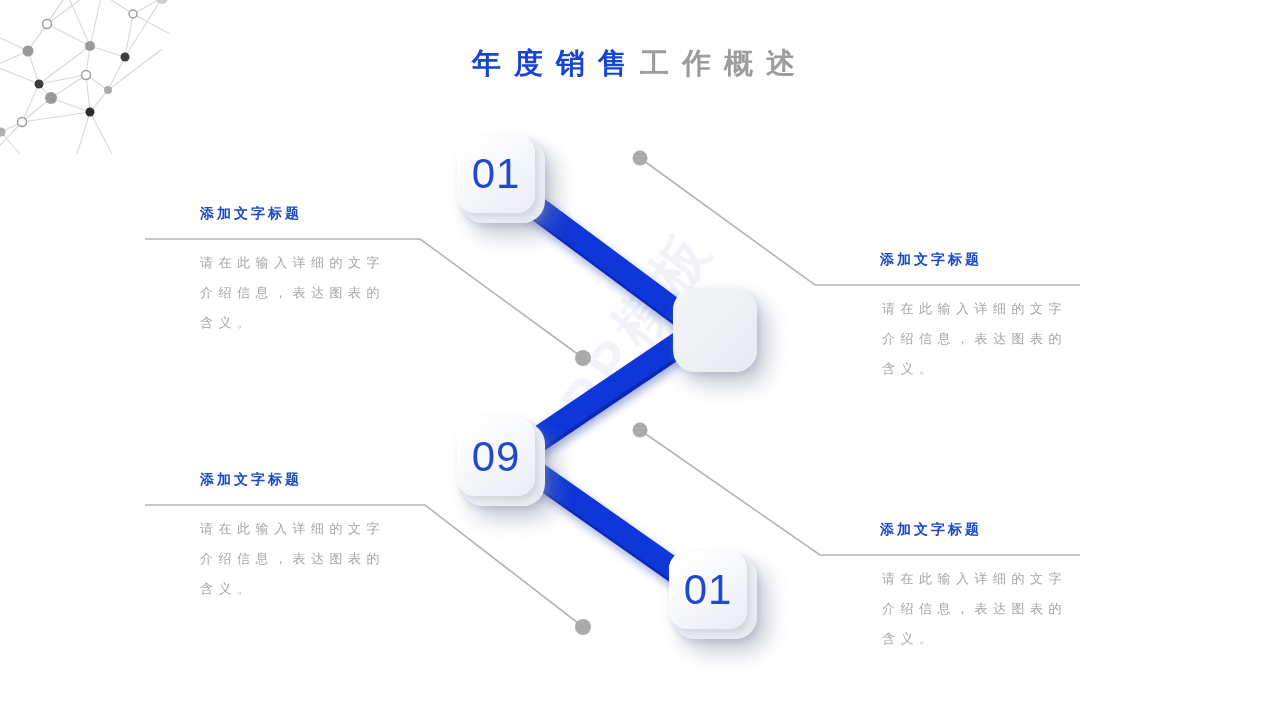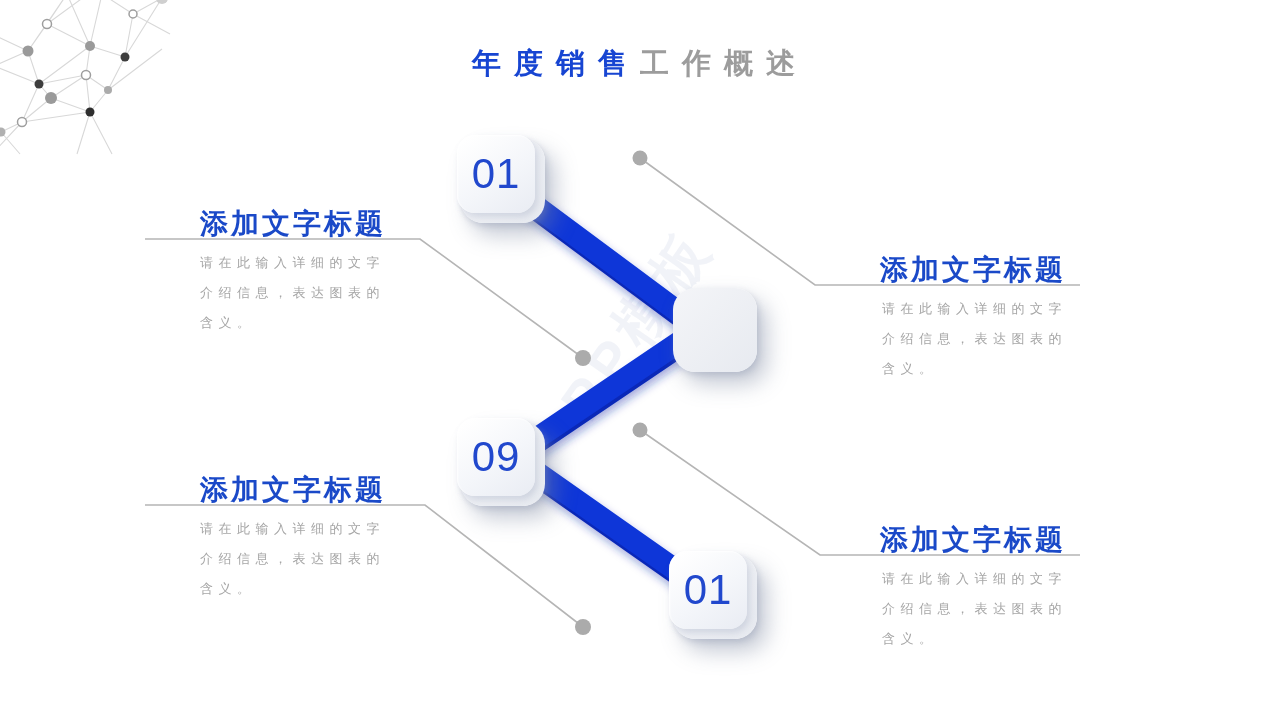--- a/index.html
+++ b/index.html
@@ -32,21 +32,21 @@
     background:linear-gradient(145deg,#ffffff 8%,#f4f6fa 55%,#e9ecf3 100%);
     box-shadow:inset 1px 1px 2px rgba(255,255,255,0.95),3px 4px 6px rgba(150,160,185,0.30);
     display:flex;align-items:center;justify-content:center;}
   .tile .num{font-size:42px;color:#2148cd;letter-spacing:1px;}
   .tile-01{left:453px;top:131px;}
   .tile-02{left:665px;top:280px;}
   .tile-03{left:453px;top:414px;}
   .tile-04{left:665px;top:547px;}
 
   
-  .blk-title{position:absolute;font-size:28px;font-weight:bold;color:#1a49c8;
+  .blk-title{position:absolute;font-size:14px;font-weight:bold;color:#1a49c8;
     letter-spacing:3px;z-index:2;white-space:nowrap;}
   .blk-body{position:absolute;width:185px;font-size:13px;line-height:30px;
     color:#a6a6a6;letter-spacing:5.5px;text-align:justify;z-index:2;}
   .tl-title{left:200px;top:205px;}  .tl-body{left:200px;top:248px;}
   .tr-title{left:880px;top:251px;}  .tr-body{left:882px;top:294px;}
   .bl-title{left:200px;top:471px;}  .bl-body{left:200px;top:514px;}
   .br-title{left:880px;top:521px;}  .br-body{left:882px;top:564px;}
 </style>
 </head>
 <body>

